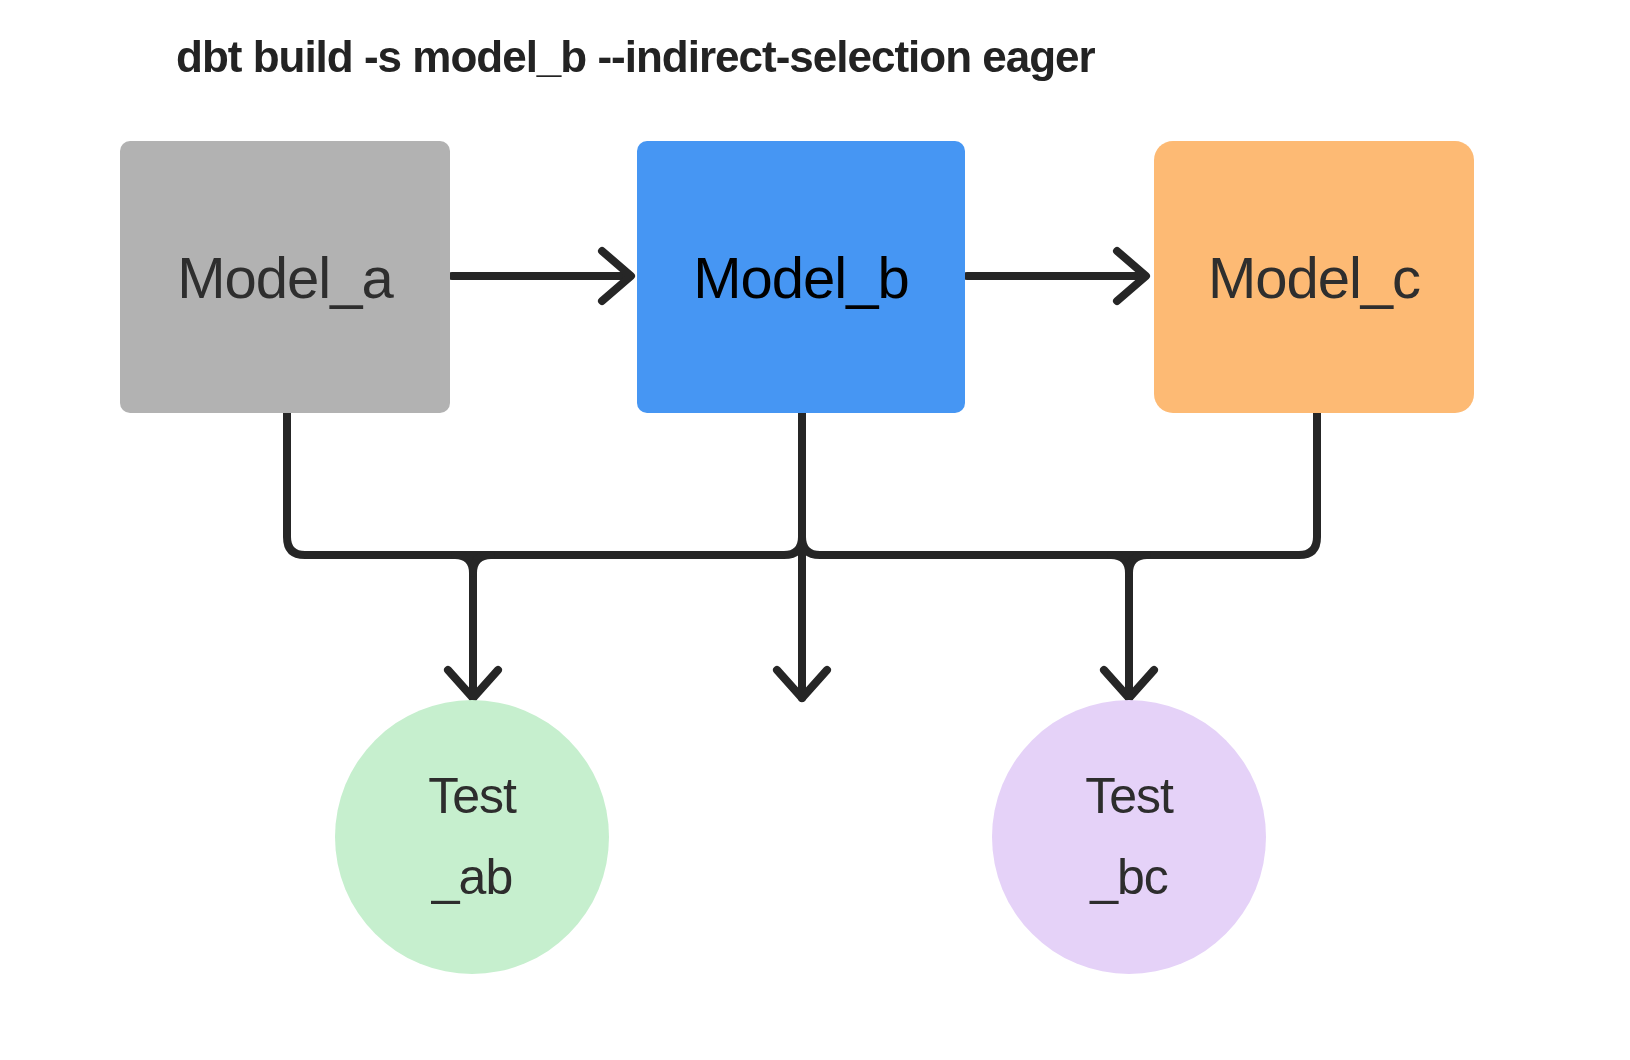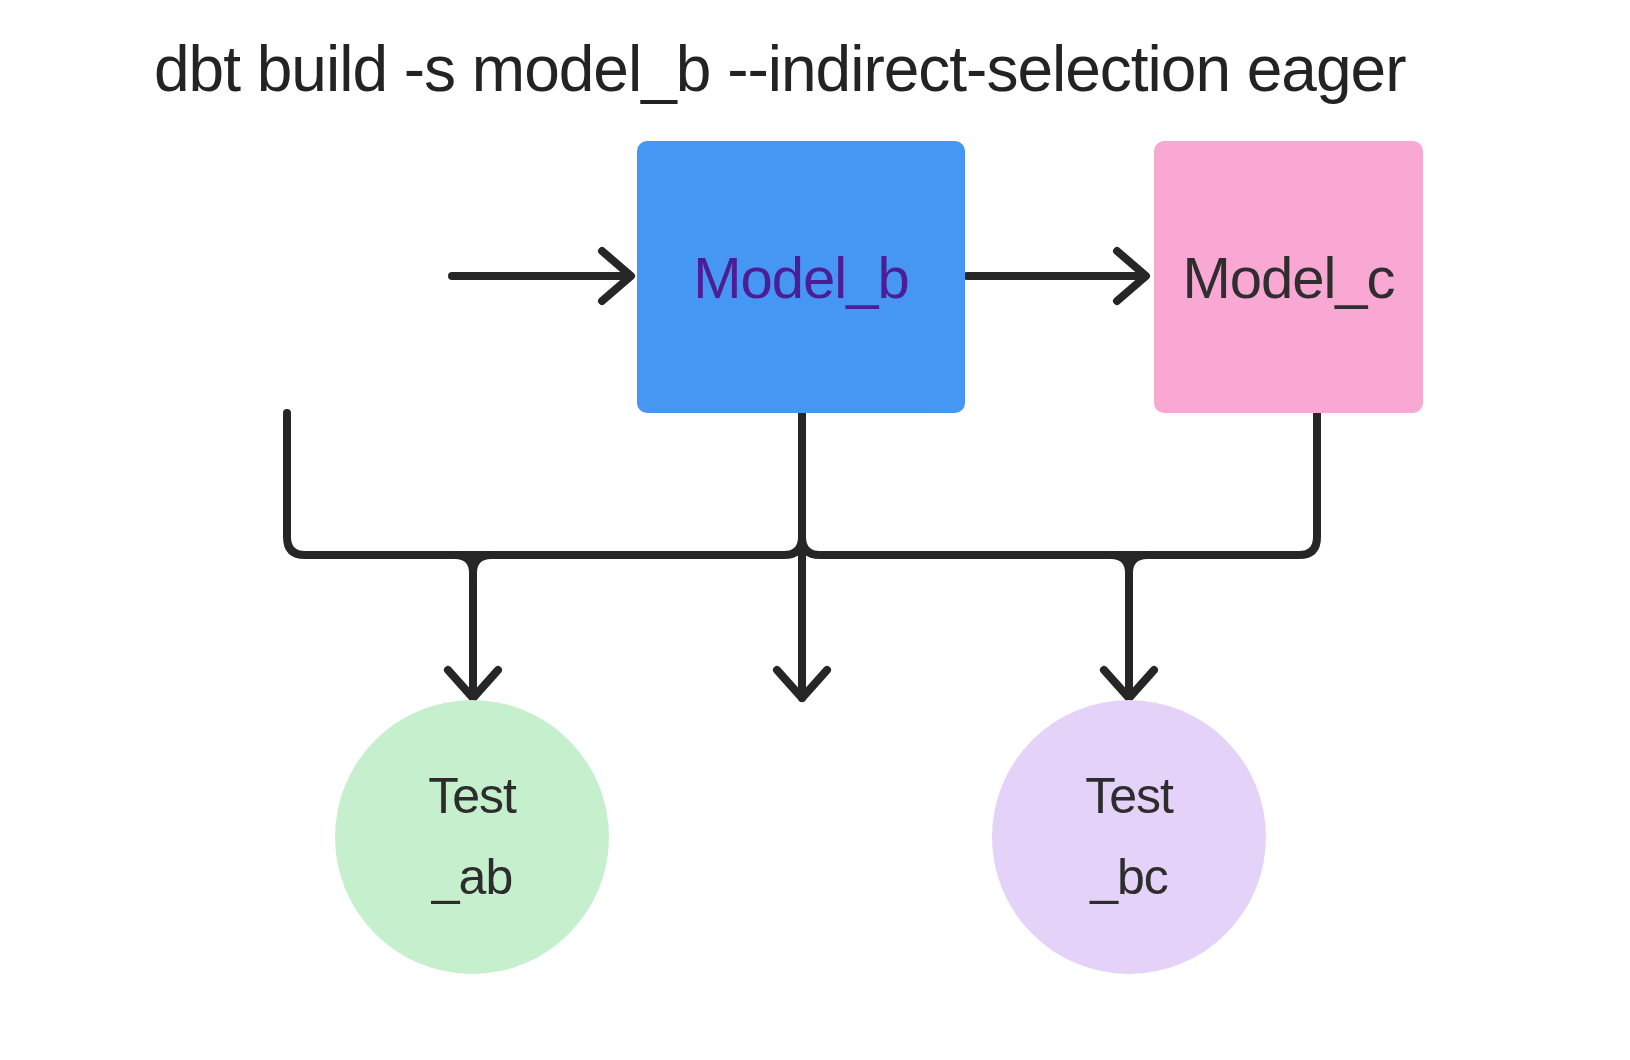--- a/index.html
+++ b/index.html
@@ -6,24 +6,24 @@
   .canvas {
     position: relative;
     width: 1630px;
     height: 1060px;
     background: #ffffff;
     overflow: hidden;
     font-family: "Liberation Sans", "DejaVu Sans", sans-serif;
   }
   .title {
     position: absolute;
-    left: 154px;
+    left: 176px;
     top: 32px;
-    font-size: 64px;
-    font-weight: 400;
+    font-size: 44px;
+    font-weight: 700;
     letter-spacing: -1px;
     color: #232323;
     white-space: nowrap;
   }
   .edges-svg {
     position: absolute;
     inset: 0;
     width: 1630px;
     height: 1060px;
   }
@@ -37,22 +37,22 @@
   .model-box {
     top: 141px;
     height: 272px;
     border-radius: 10px;
     font-size: 58px;
     font-weight: 500;
     letter-spacing: -1px;
     color: #2e2e2e;
   }
   .model-a { left: 120px; width: 330px; background: #b2b2b2; }
-  .model-b { left: 637px; width: 328px; background: #4696f3; color: #4c1d95; }
-  .model-c { left: 1154px; width: 269px; background: #f9a8d4; }
+  .model-b { left: 637px; width: 328px; background: #4696f3; color: #000000; }
+  .model-c { left: 1154px; width: 320px; background: #fdba74; border-radius: 19px; }
   .test-circle {
     top: 700px;
     width: 274px;
     height: 274px;
     border-radius: 50%;
     font-size: 50px;
     font-weight: 500;
     letter-spacing: -1px;
     color: #2d2d2d;
     line-height: 1.62;
@@ -100,20 +100,23 @@
       </g>
 
       <g>
         <path d="M1111,555 Q1129,555 1129,573 V698"></path>
         <path d="M1147,555 Q1129,555 1129,573"></path>
         <path d="M1104,670 L1129,698 L1154,670"></path>
       </g>
     </g>
   </svg>
 
+  <div class="node model-box model-a">
+    <span class="line-span">Model_a</span>
+  </div>
 
   <div class="node model-box model-b">
     <span class="line-span">Model_b</span>
   </div>
 
   <div class="node model-box model-c">
     <span class="line-span">Model_c</span>
   </div>
 
   <div class="node test-circle test-ab">

